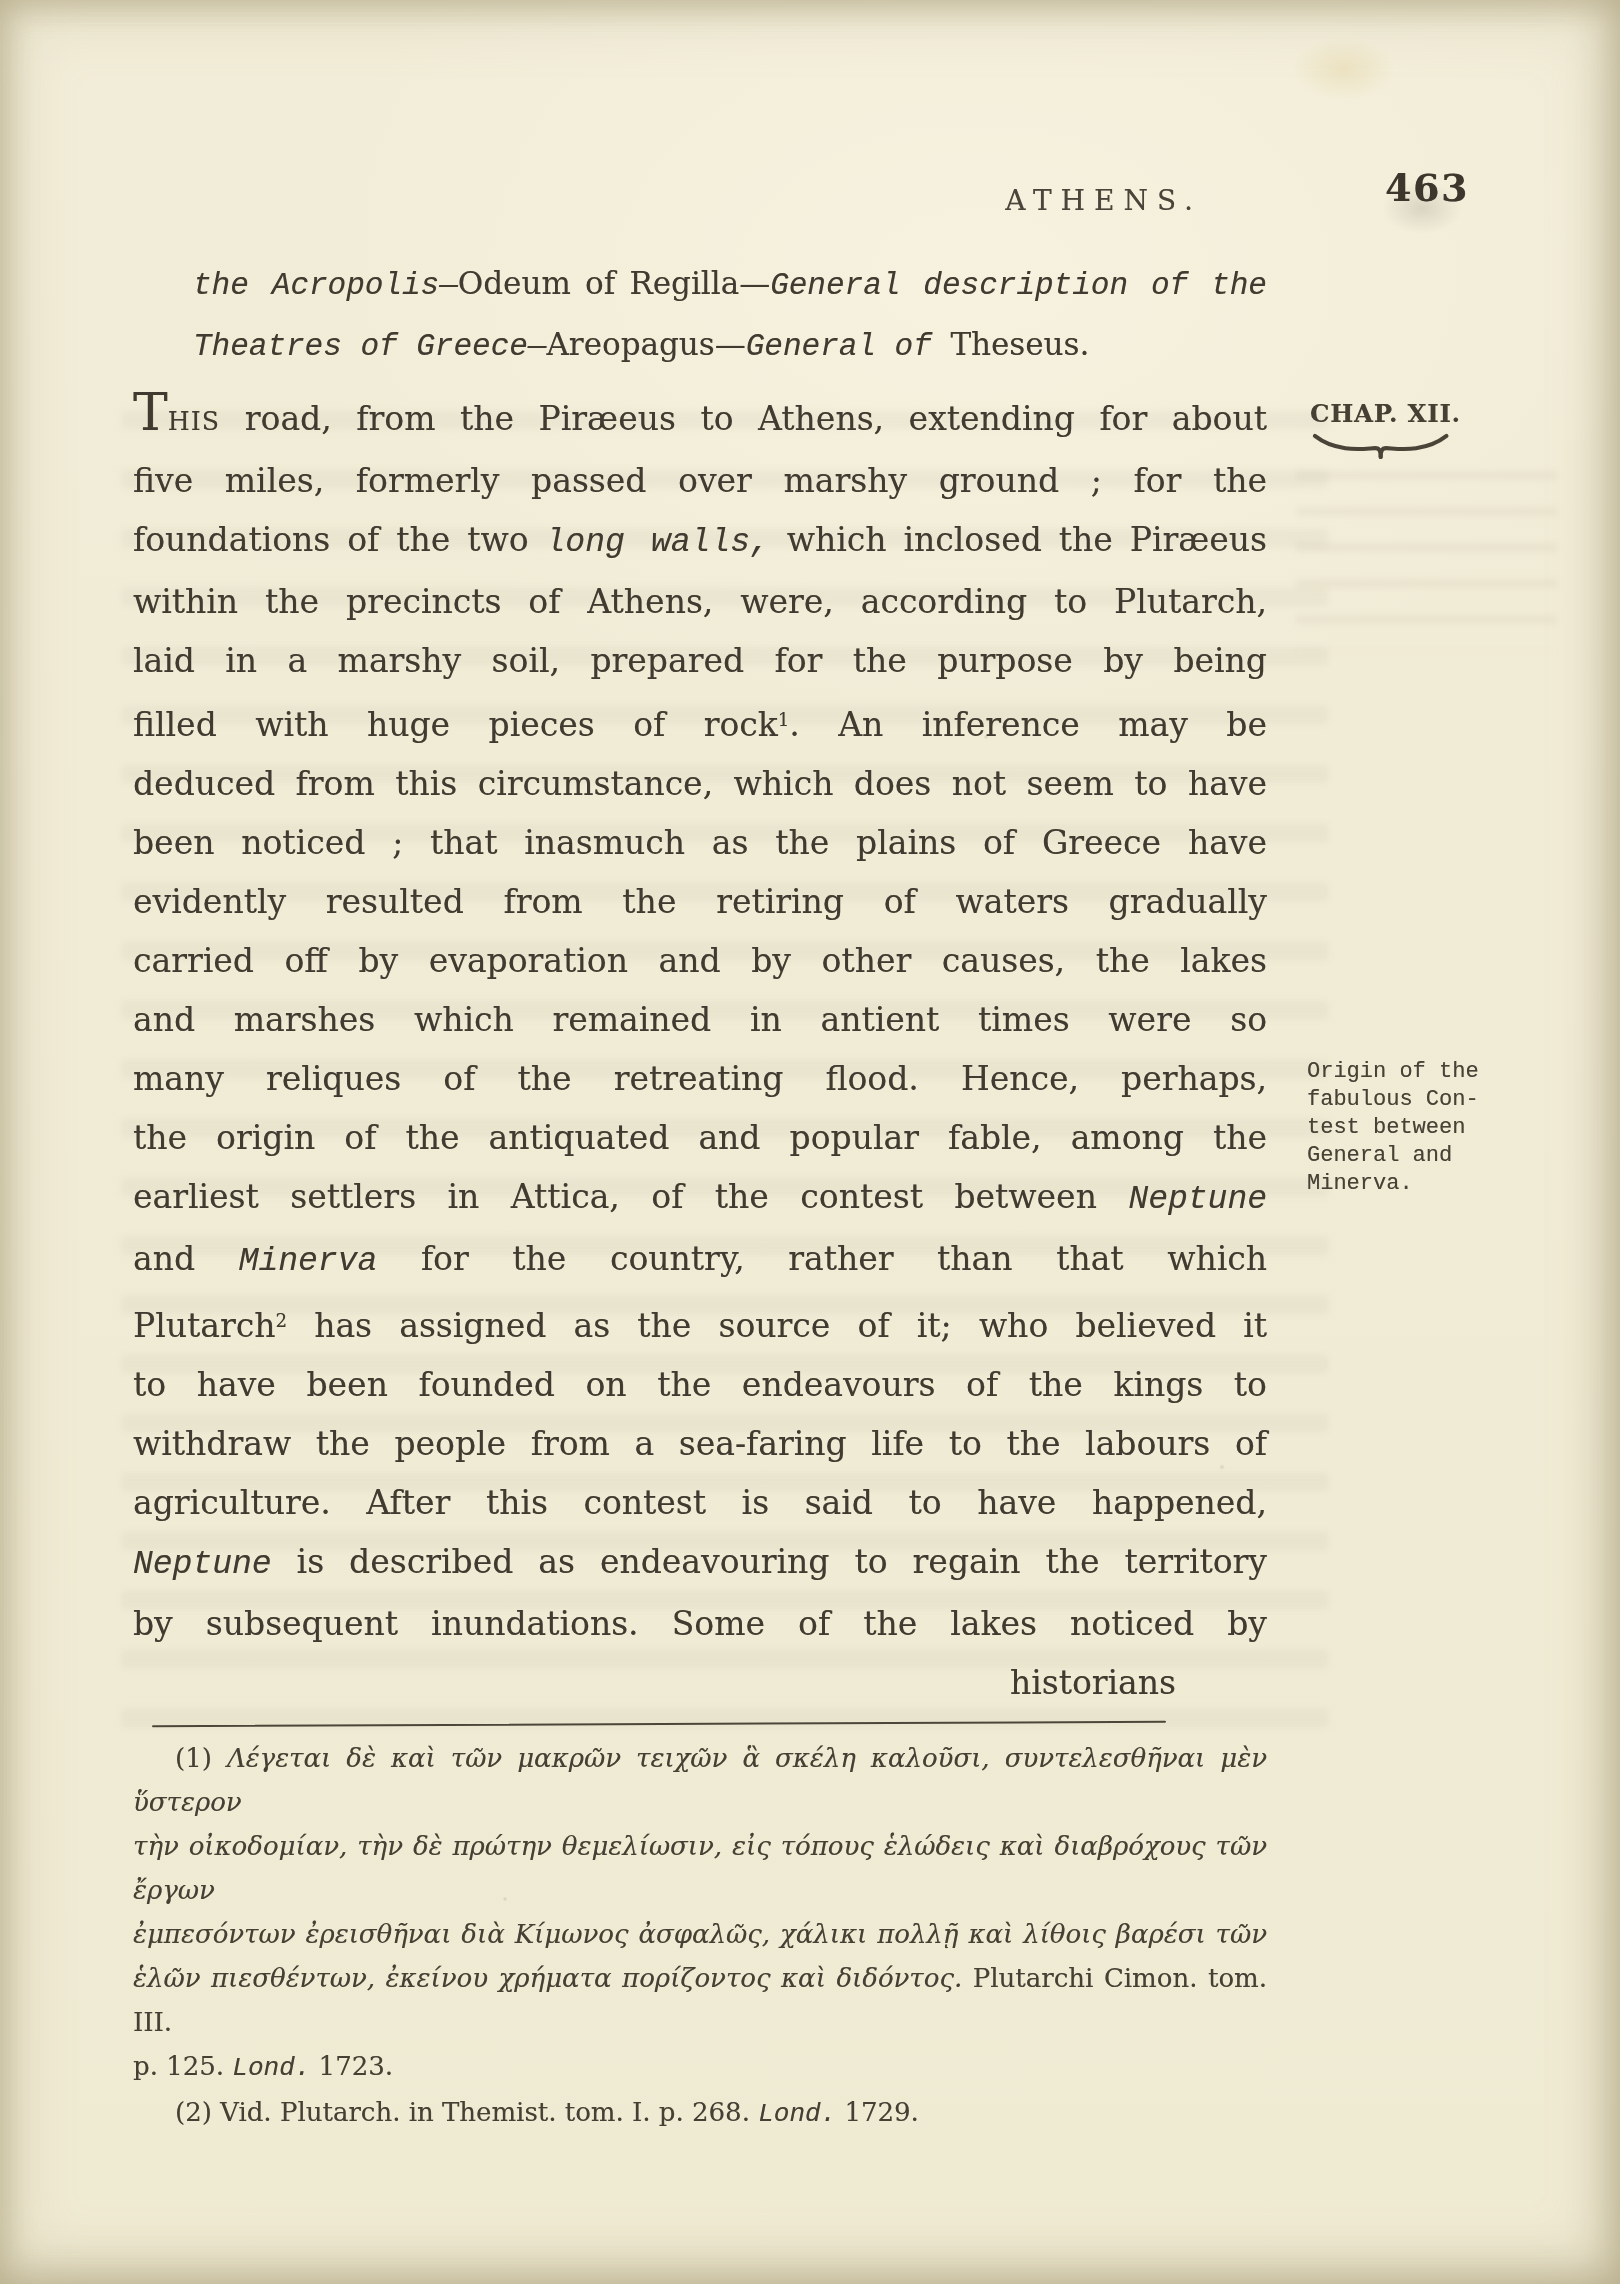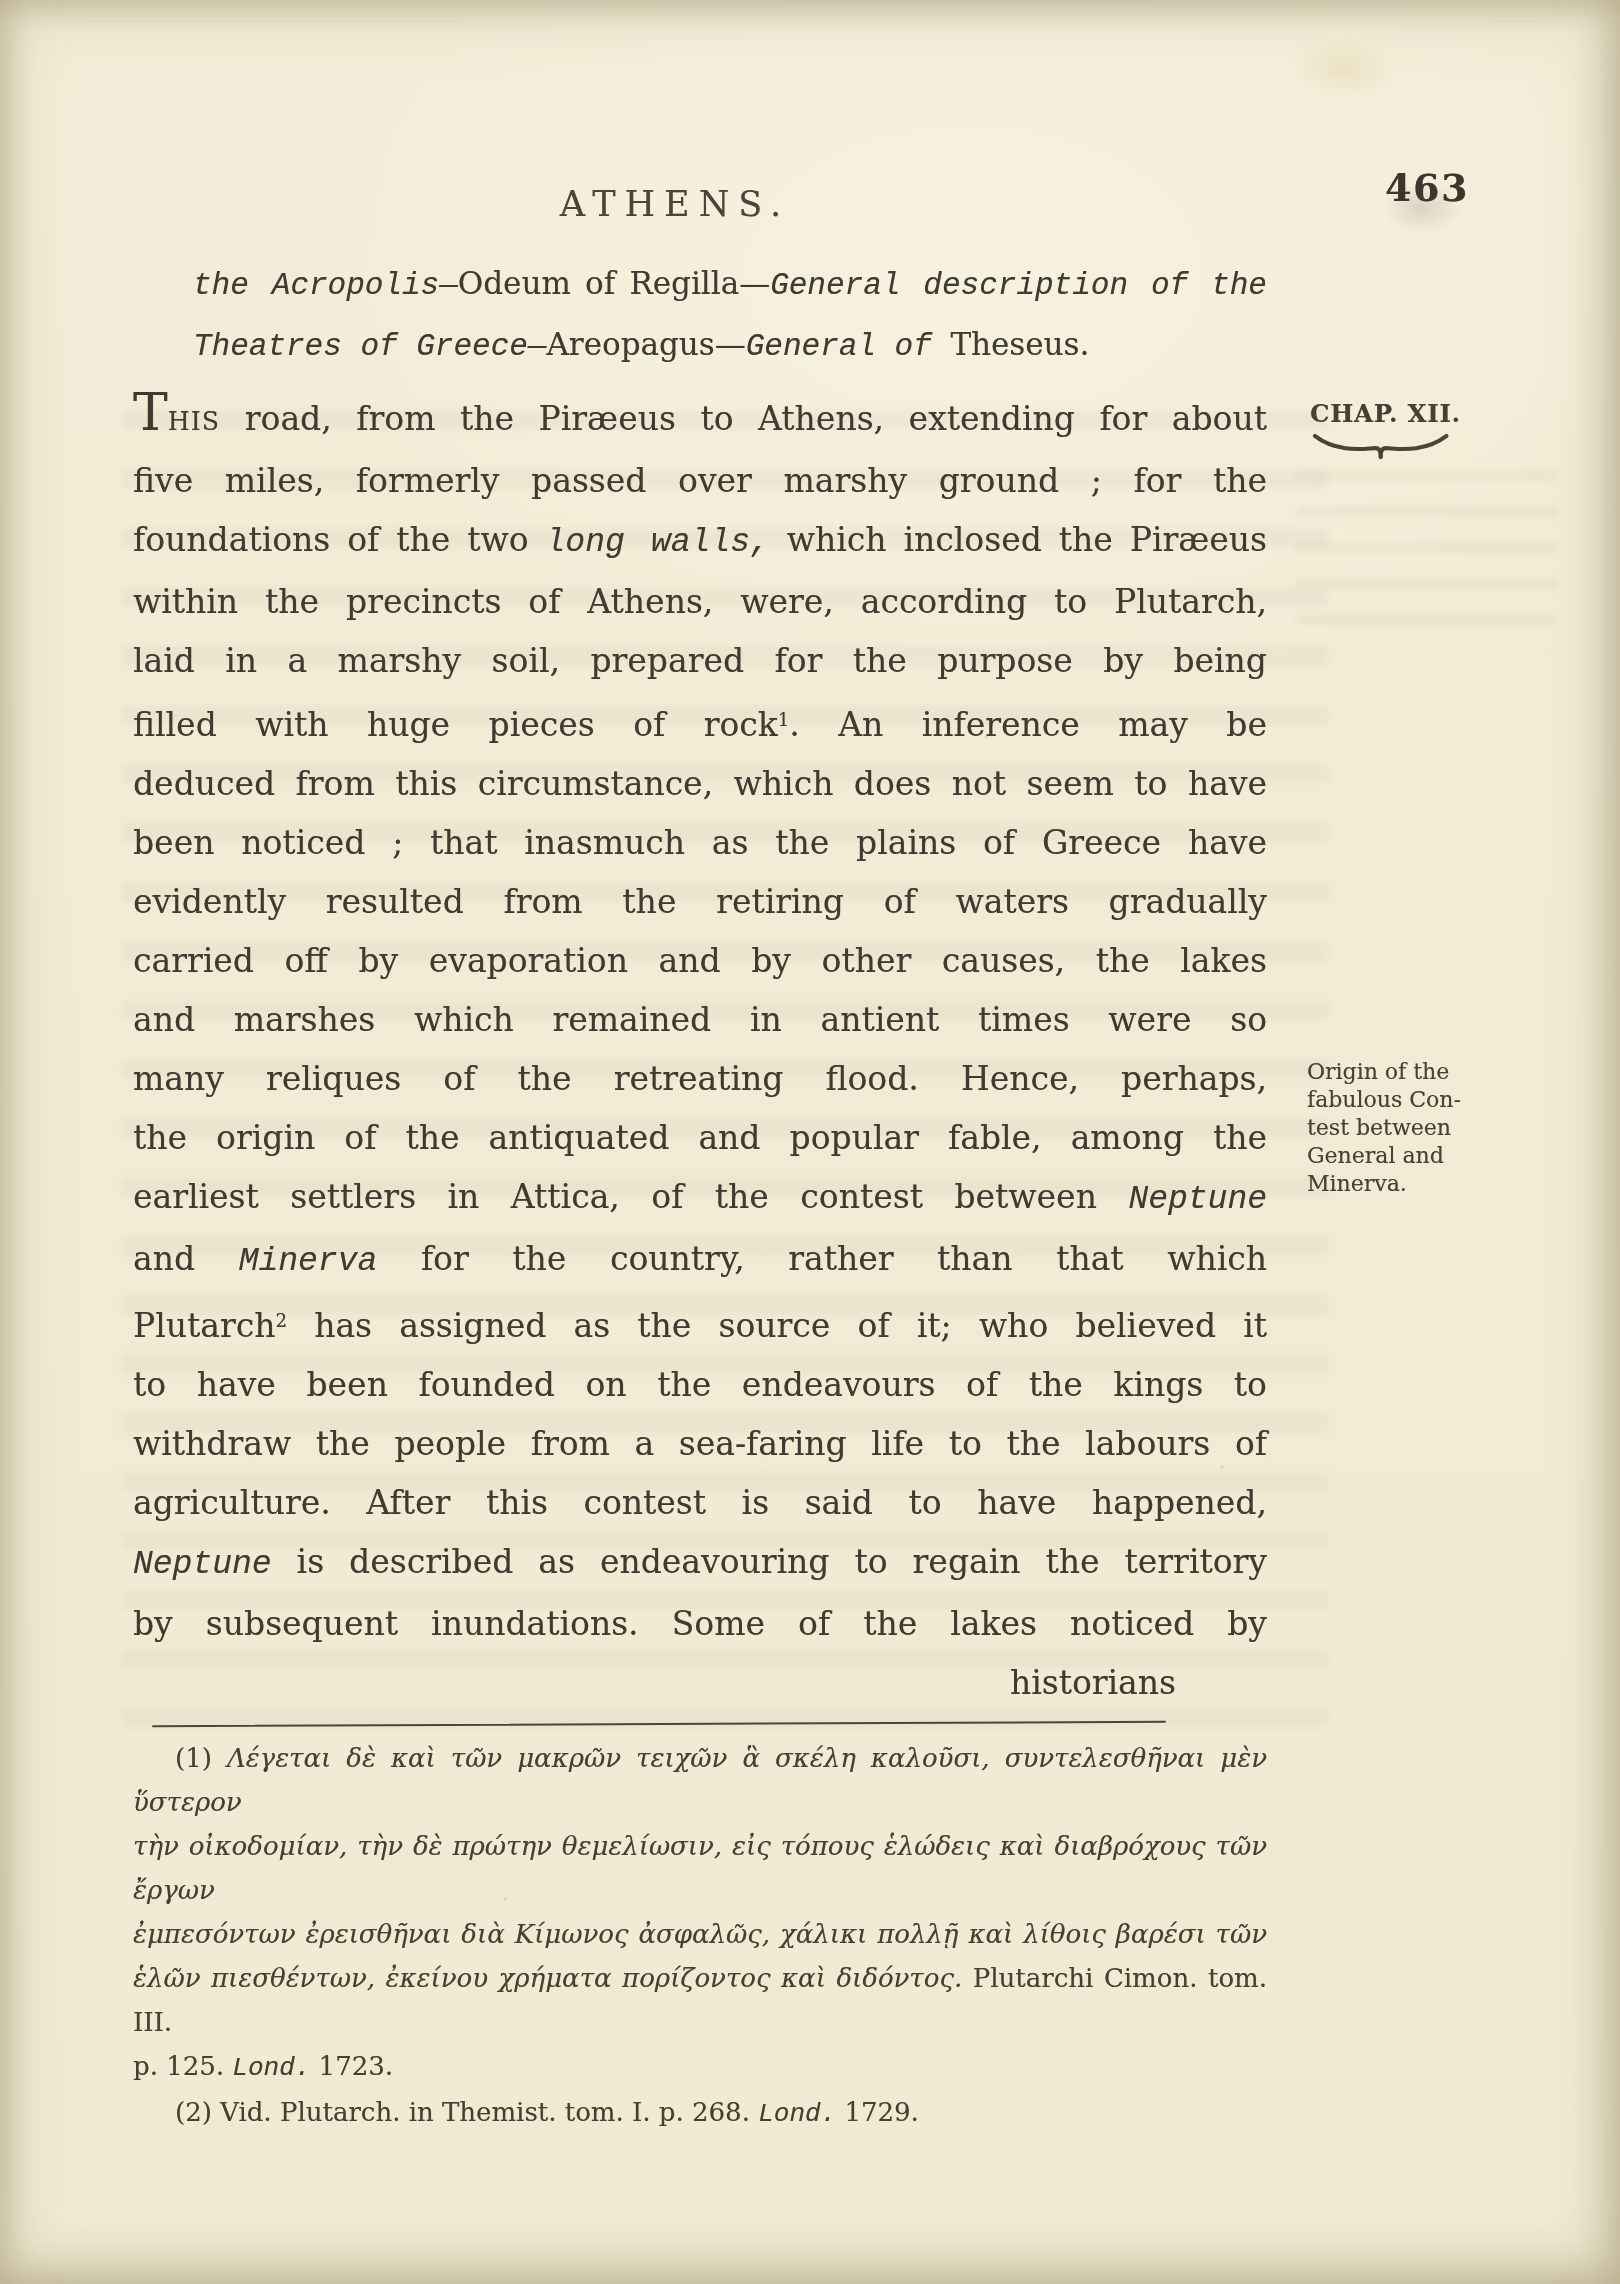--- a/index.html
+++ b/index.html
@@ -37,22 +37,22 @@
     pointer-events:none;
   }
   .bleed2{
     position:absolute;left:1296px;top:456px;width:261px;height:196px;
     background:repeating-linear-gradient(180deg,
       transparent 0 14.7px, rgba(118,112,92,.06) 14.7px 24.4px, transparent 24.4px 36px);
     filter:blur(3.3px);
     pointer-events:none;
   }
   .running-head{
-    position:absolute;left:133px;top:184px;width:1084px;
-    text-align:center;font-size:35px;letter-spacing:9px;color:#4a443a;
+    position:absolute;left:118px;top:184px;width:1084px;
+    text-align:right;font-size:28px;letter-spacing:9px;color:#4a443a;
   }
   .page-number{
     position:absolute;left:1385px;top:165px;width:114px;
     font-size:38px;font-weight:bold;color:#3c362c;letter-spacing:1.6px;
   }
   .heading{position:absolute;left:193px;top:254px;width:1074px;font-size:31px;}
   .heading .line{line-height:59px;}
   .body-text{position:absolute;left:133px;top:389px;width:1134px;font-size:33px;}
   .body-text .line{line-height:59px;}
   .line{white-space:normal;}
@@ -60,21 +60,21 @@
   .align-left{text-align:left;}
   .align-catchword{text-align:right;padding-right:91px;}
   .i{font-style:italic;font-family:Liberation Mono, monospace;}
   .gk{font-style:italic;}
   .sc{font-size:0.76em;letter-spacing:1.2px;}
   .dropcap{font-size:52px;line-height:33px;}
   .sup{font-size:0.55em;vertical-align:0.55em;}
   .chap-note{position:absolute;left:1310px;top:399px;width:171px;}
   .chap-label{font-size:24.4px;font-weight:bold;letter-spacing:0.8px;color:#453f34;white-space:nowrap;}
   .brace{display:block;margin-top:3.3px;}
-  .margin-note{position:absolute;left:1307px;top:1058px;width:179px;font-size:22px;color:#474136;}
+  .margin-note{position:absolute;left:1307px;top:1058px;width:179px;font-size:22px;color:#474136;font-family:Liberation Mono, monospace;}
   .margin-note .line{line-height:28px;white-space:nowrap;text-align:left;}
   .foot-rule{
     position:absolute;left:152px;top:1723px;width:1014px;height:2.4px;
     background:#4c463a;transform:rotate(-0.25deg);border-radius:1.6px;
   }
   .footnotes{position:absolute;left:133px;top:1736px;width:1134px;font-size:26px;color:#453f34;}
   .footnotes .line{line-height:44px;}
   .indent{text-indent:42px;}
 </style>
 </head>

